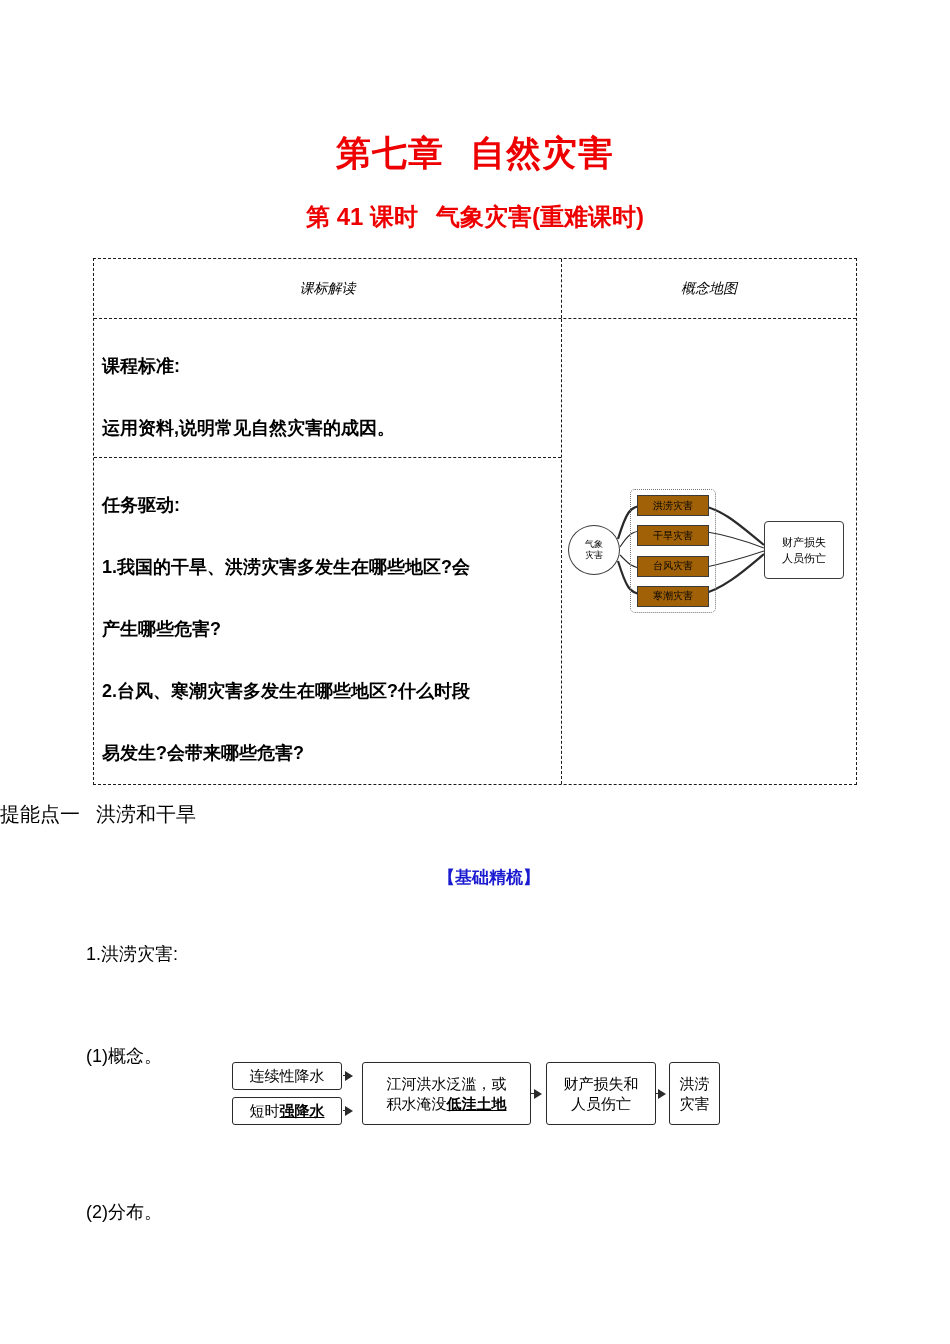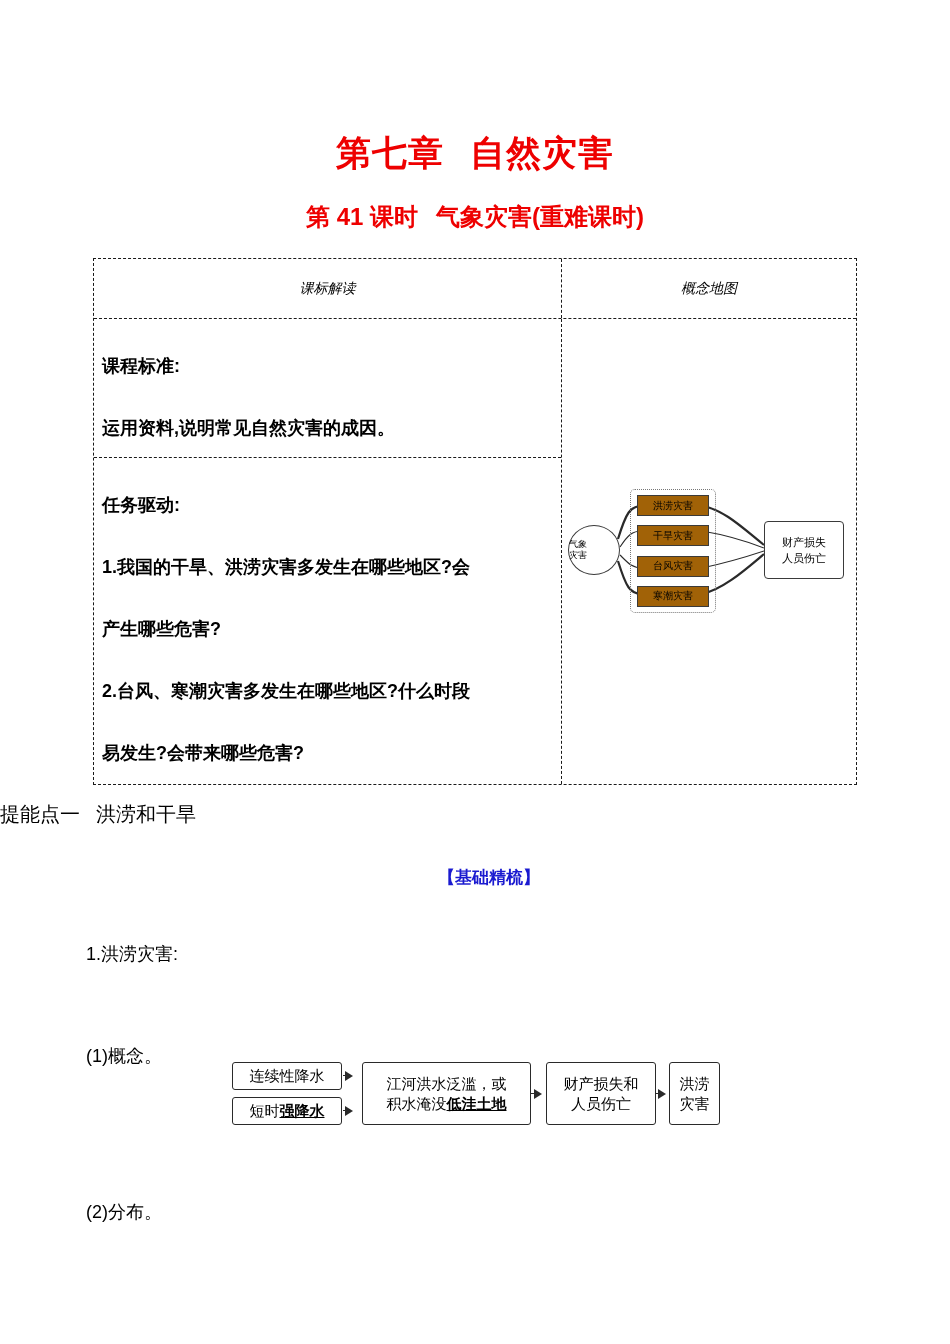--- a/index.html
+++ b/index.html
@@ -103,20 +103,21 @@
     height: 124px;
   }
   .cm-oval {
     position: absolute;
     left: 0; top: 36px;
     width: 52px; height: 50px;
     border: 1.4px solid #3a3a3a;
     border-radius: 50%;
     display: flex;
     flex-direction: column;
+    align-items: center;
     justify-content: center;
     font-size: 9px;
     line-height: 11px;
     background: #fff;
     z-index: 3;
   }
   .cm-group {
     position: absolute;
     left: 62px; top: 0;
     width: 86px; height: 124px;

